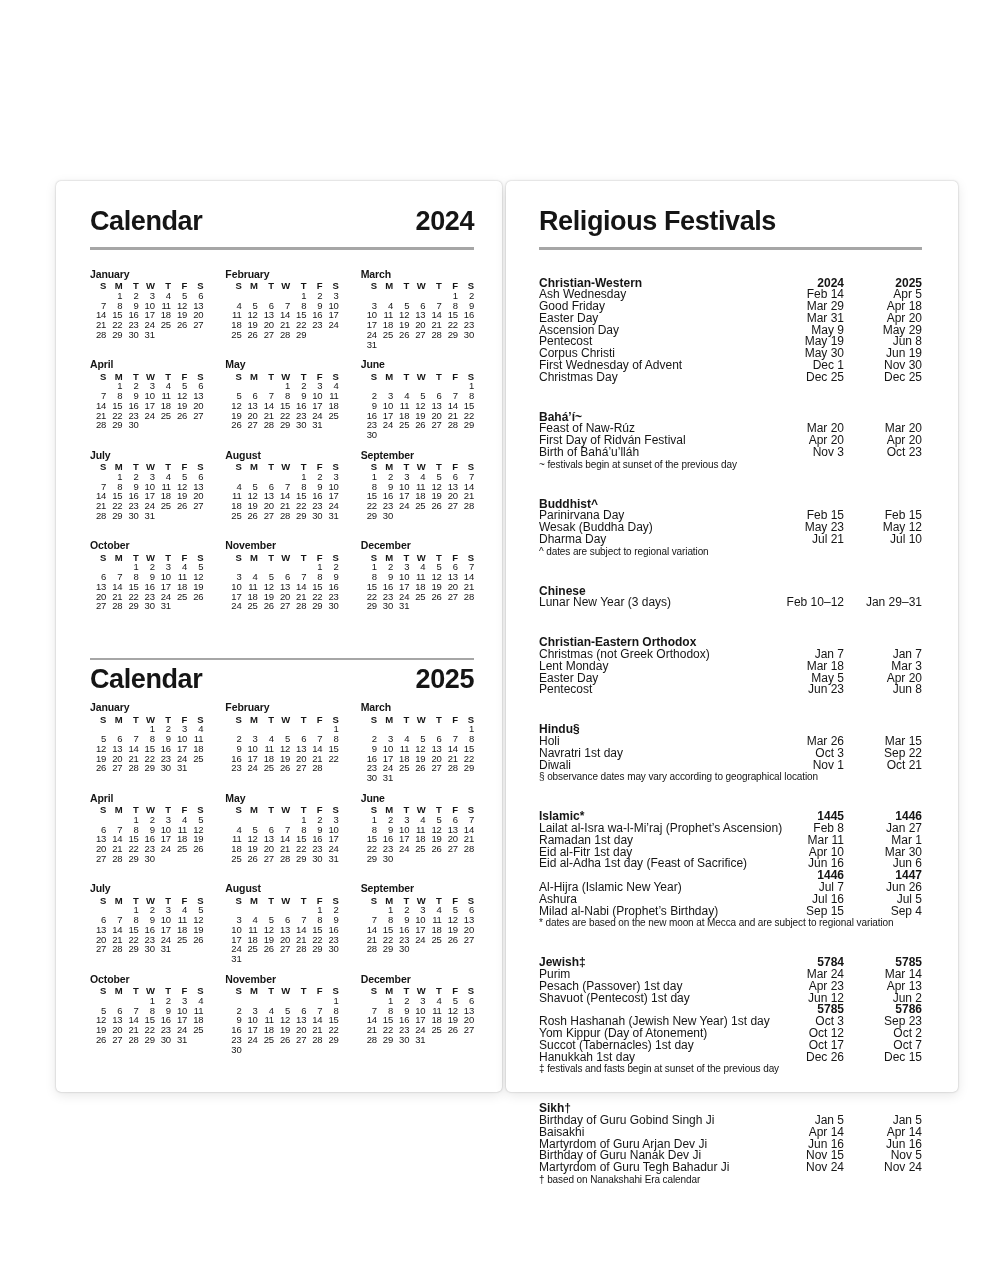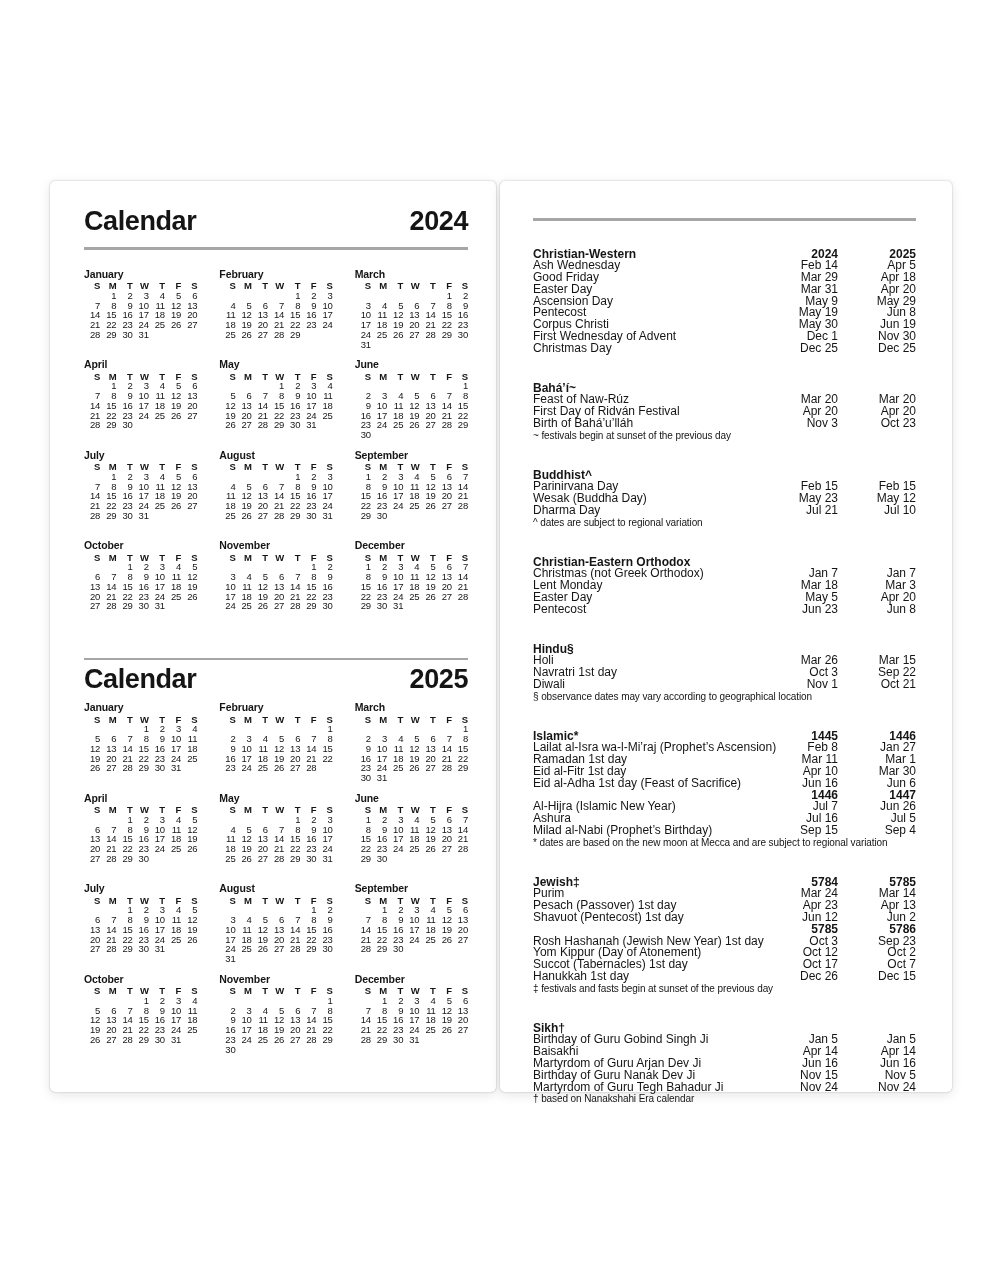--- a/index.html
+++ b/index.html
@@ -2,21 +2,21 @@
 <html><head>
 <meta charset="utf-8">
 <style>
   html,body { margin:0; padding:0; }
   body {
     width:1000px; height:1278px; position:relative;
     background:#ffffff; color:#151515;
     font-family:"Liberation Sans", sans-serif;
     -webkit-font-smoothing:antialiased;
   }
-  .spread { position:absolute; left:50px; top:181px; display:flex; gap:4px; }
+  .spread { position:absolute; left:56px; top:181px; display:flex; gap:4px; }
   .page {
     background:#fff; border-radius:5px; box-sizing:border-box;
     box-shadow:0 0 2px rgba(0,0,0,0.28), 0 3px 12px rgba(0,0,0,0.10);
   }
   .page-left  { width:446px; height:911px; padding:26px 28px 0 34px; }
   .page-right { width:452px; height:911px; padding:26px 36px 0 33px; }
 
   
   .cal-header { display:flex; justify-content:space-between; align-items:baseline;
     font-weight:700; font-size:27px; line-height:29px; letter-spacing:-0.4px; }
@@ -1152,20 +1152,21 @@
             <div class="dcell">28</div>
             <div class="dcell">29</div>
             <div class="dcell">30</div>
             <div class="dcell">31</div>
           </div>
         </div>
       </div>
   </div>
 
   <div class="page page-right">
+    <div class="rf-header">Religious Festivals</div>
     <div class="rule rule-rf"></div>
     <div id="festival-sections">
         <div class="fsection">
           <div class="frow fhead">
             <div class="flabel">Christian-Western</div>
             <div class="fc1">2024</div>
             <div class="fc2">2025</div>
           </div>
           <div class="frow">
             <div class="flabel">Ash Wednesday</div>
@@ -1249,20 +1250,32 @@
           </div>
           <div class="frow">
             <div class="flabel">Dharma Day</div>
             <div class="fc1">Jul 21</div>
             <div class="fc2">Jul 10</div>
           </div>
           <div class="fnote">^ dates are subject to regional variation</div>
         </div>
         <div class="fsection">
           <div class="frow fhead">
+            <div class="flabel">Chinese</div>
+            <div class="fc1"></div>
+            <div class="fc2"></div>
+          </div>
+          <div class="frow">
+            <div class="flabel">Lunar New Year (3 days)</div>
+            <div class="fc1">Feb 10–12</div>
+            <div class="fc2">Jan 29–31</div>
+          </div>
+        </div>
+        <div class="fsection">
+          <div class="frow fhead">
             <div class="flabel">Christian-Eastern Orthodox</div>
             <div class="fc1"></div>
             <div class="fc2"></div>
           </div>
           <div class="frow">
             <div class="flabel">Christmas (not Greek Orthodox)</div>
             <div class="fc1">Jan 7</div>
             <div class="fc2">Jan 7</div>
           </div>
           <div class="frow">

